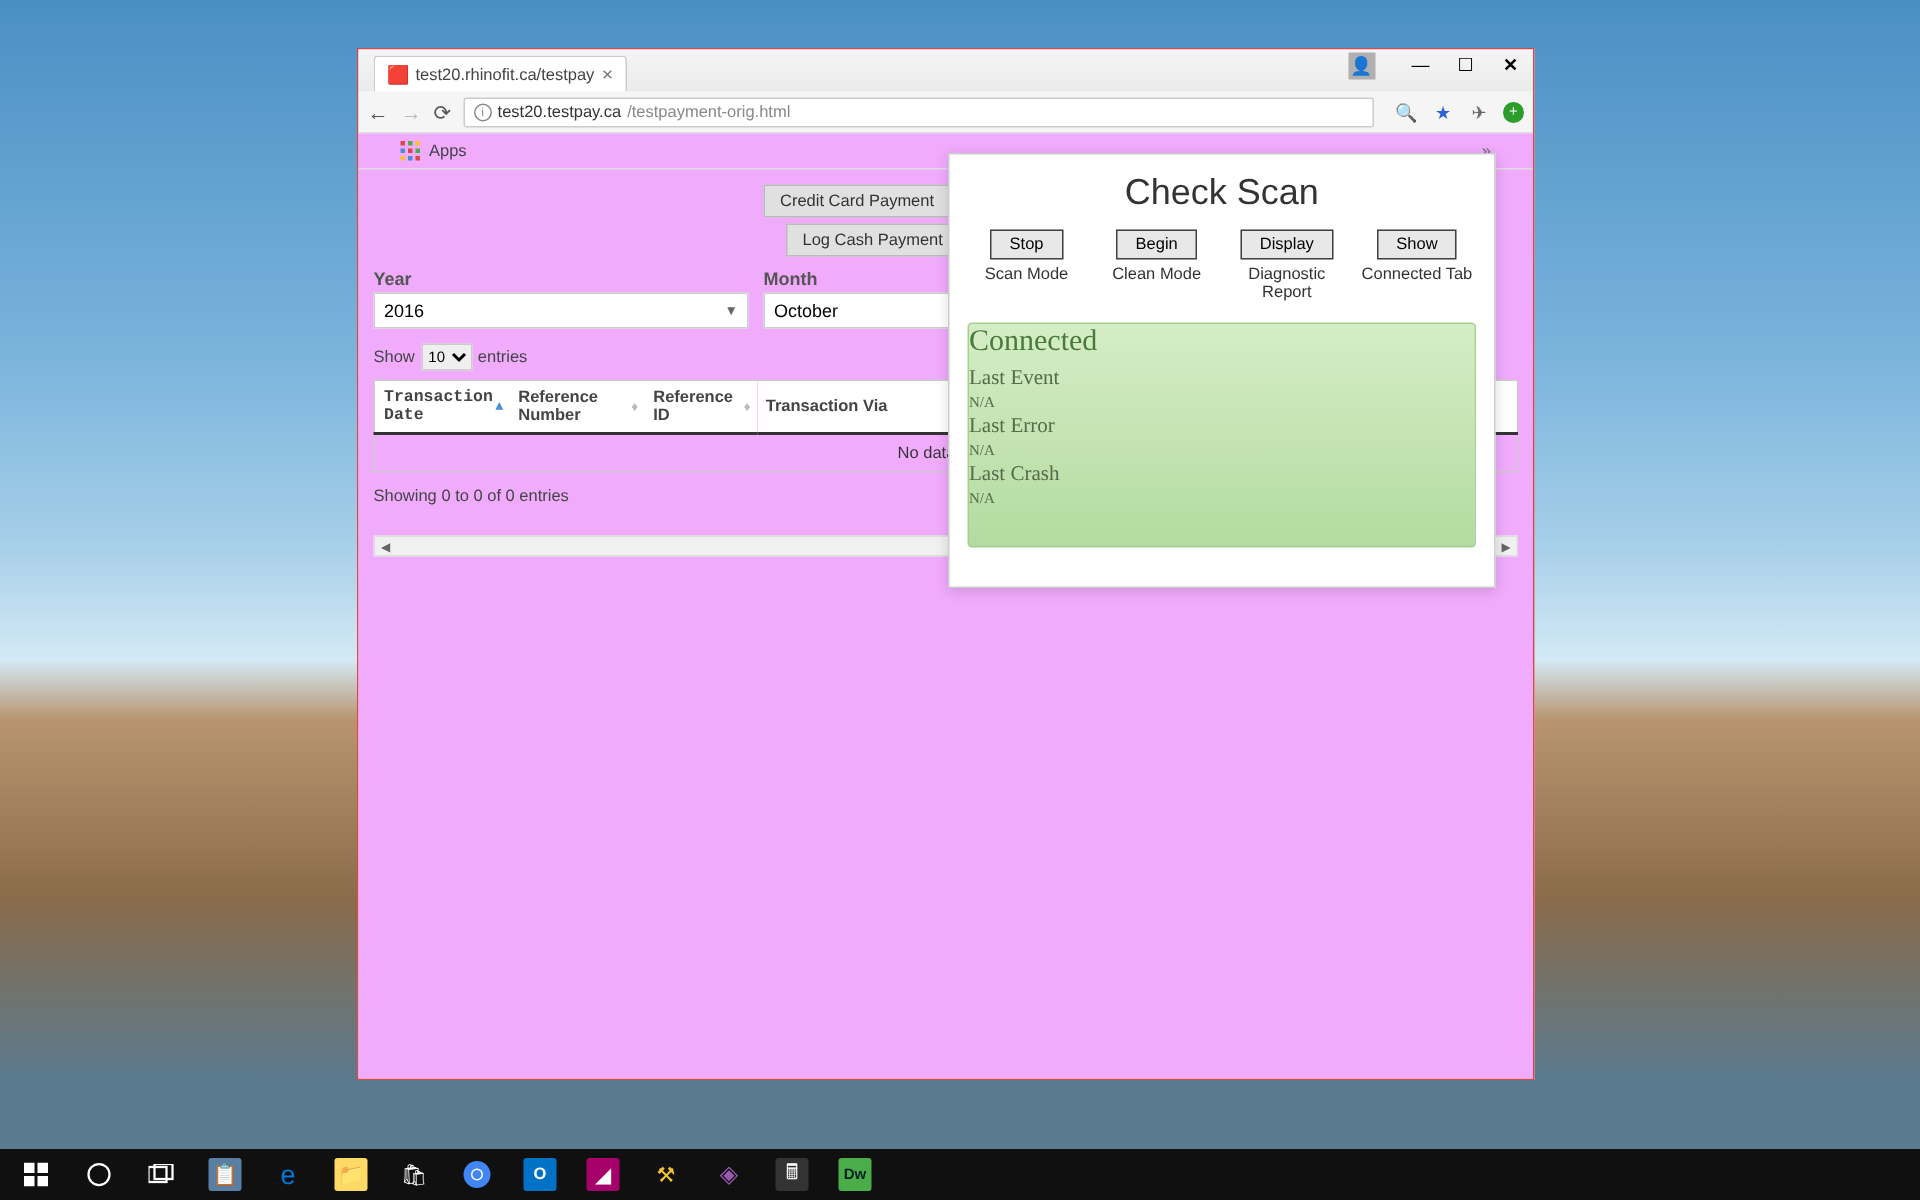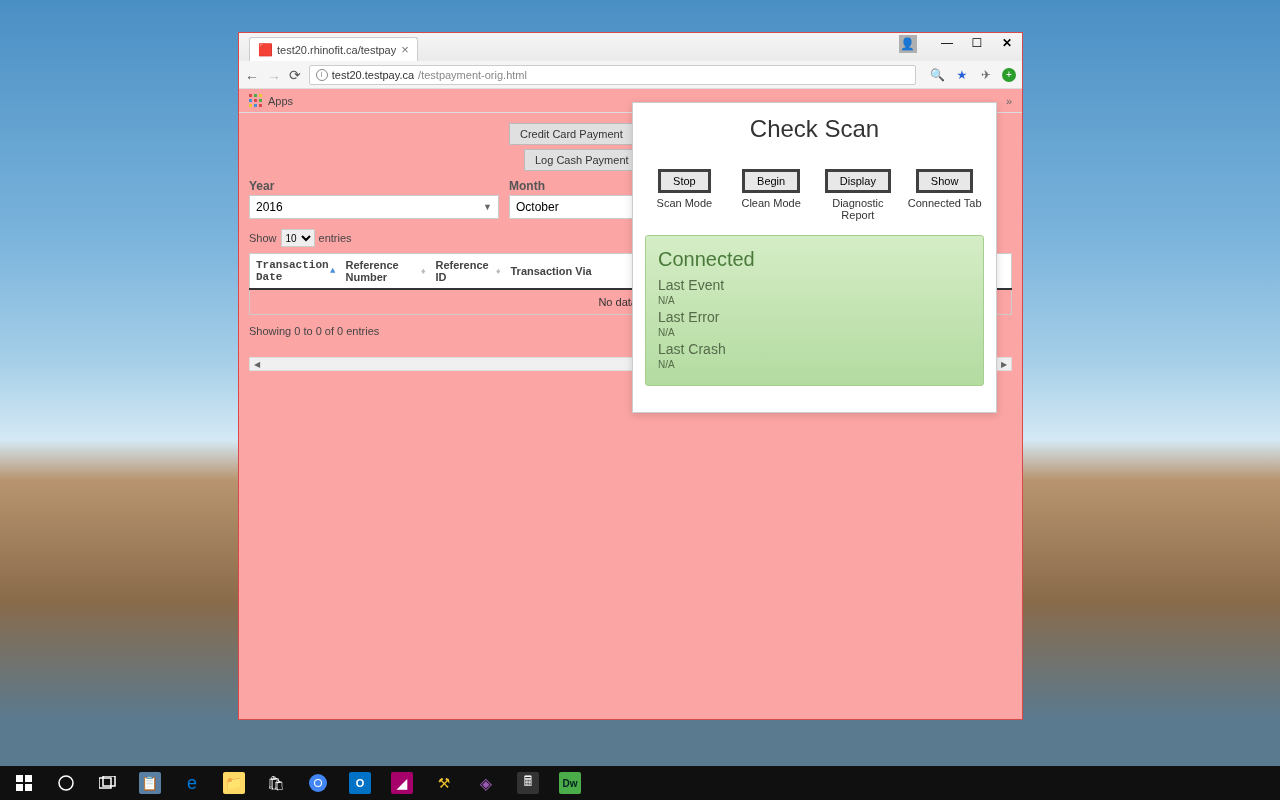--- a/index.html
+++ b/index.html
@@ -139,44 +139,44 @@
   .ext-icon {
     width: 16px;
     height: 16px;
     display: flex;
     align-items: center;
     justify-content: center;
     font-size: 12px;
   }
   .bookmarks-bar {
     height: 24px;
-    background: #fca5a5;
+    background: #f0abfc;
     border-bottom: 1px solid #ddd;
     display: flex;
     align-items: center;
-    padding: 0 10px;
+    padding: 0 28px;
     font-size: 11px;
     color: #444;
     gap: 5px;
   }
   .apps-icon {
     width: 14px;
     height: 14px;
     display: inline-block;
     position: relative;
   }
   .apps-icon::before {
     content: "";
     position: absolute;
     width: 3px; height: 3px; background: #d84a4a;
     box-shadow: 5px 0 #4aad4a, 10px 0 #f4c430, 0 5px #4a8fd8, 5px 5px #d84a4a, 10px 5px #4aad4a, 0 10px #f4c430, 5px 10px #4a8fd8, 10px 10px #d84a4a;
   }
   .page-content {
     flex: 1;
-    background: #fca5a5;
+    background: #f0abfc;
     padding: 10px;
     position: relative;
     overflow: hidden;
   }
   .btn-row {
     display: flex;
     justify-content: flex-start;
     gap: 0;
     margin-bottom: 4px;
     margin-left: 260px;
@@ -291,54 +291,54 @@
     background: #fff;
     border: 1px solid #ccc;
     box-shadow: 0 2px 8px rgba(0,0,0,0.15);
     padding: 12px 8px;
   }
   .popup-title {
     text-align: center;
     font-size: 24px;
     color: #333;
     font-weight: normal;
-    margin-bottom: 26px;
+    margin-bottom: 10px;
   }
   .popup-btn-row {
     display: flex;
     justify-content: space-around;
     text-align: center;
     margin-bottom: 14px;
   }
   .popup-btn-col {
     flex: 1;
     display: flex;
     flex-direction: column;
     align-items: center;
     gap: 4px;
   }
   .popup-btn {
     background: #e8e8e8;
-    border: 3px solid #404040;
+    border: 1px solid #404040;
     padding: 3px 12px;
     font-size: 11px;
     cursor: pointer;
   }
   .popup-btn-label {
     font-size: 11px;
     color: #333;
   }
   .status-panel {
     background: #c4e3b2;
     background: linear-gradient(to bottom, #d5edc6, #b3dba0);
     border: 1px solid #a5cf8f;
     border-radius: 3px;
-    padding: 12px;
     margin: 14px 4px;
     min-height: 150px;
+    font-family: Liberation Serif, serif;
   }
   .status-title {
     font-size: 20px;
     color: #4a7a3a;
     margin-bottom: 6px;
   }
   .status-field-label {
     font-size: 14px;
     color: #556b4a;
     margin-top: 2px;

